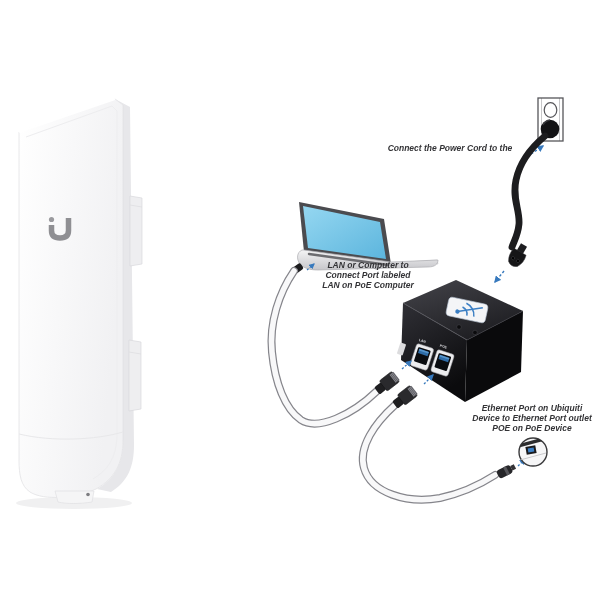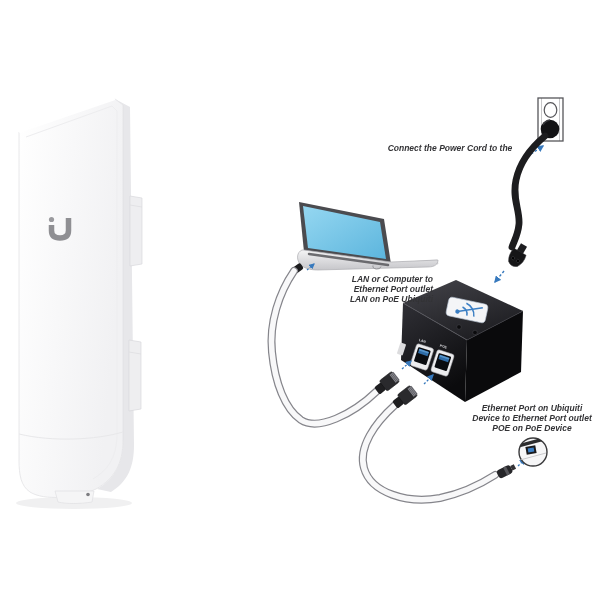--- a/index.html
+++ b/index.html
@@ -2,21 +2,21 @@
 <html><head>
 <meta charset="utf-8">
 <style>
   html,body{margin:0;padding:0;background:#ffffff;}
   body{width:600px;height:600px;font-family:"Liberation Sans",sans-serif;}
   .stage{position:relative;width:600px;height:600px;background:#ffffff;overflow:hidden;}
   svg{position:absolute;left:0;top:0;}
   .note{position:absolute;font-style:italic;font-weight:bold;font-size:8.5px;
         line-height:9.8px;color:#333336;text-align:center;white-space:nowrap;}
   #note-power{left:375px;top:144px;width:150px;}
-  #note-lan{left:303px;top:275px;width:130px;text-align:right;}
+  #note-lan{left:303px;top:261px;width:130px;}
   #note-poe{left:447px;top:404px;width:170px;}
 </style>
 </head>
 <body>
 
 <div class="stage">
 <svg width="600" height="600" viewBox="0 0 600 600">
   <defs>
     <linearGradient id="gDev" x1="0" y1="0" x2="1" y2="0.35">
       <stop offset="0" stop-color="#ffffff"></stop>
@@ -183,21 +183,21 @@
       <path d="M520,460 L546,453" stroke="#c9c9cc" stroke-width="1"></path>
     </g>
   </g>
 </svg>
 
 <div class="note" id="note-power">
   <div>Connect the Power Cord to the</div>
 </div>
 <div class="note" id="note-lan">
   <div>LAN or Computer to</div>
-  <div>Ethernet Port outlet</div>
-  <div>LAN on PoE Ubiquiti</div>
+  <div>Connect Port labeled</div>
+  <div>LAN on PoE Computer</div>
 </div>
 <div class="note" id="note-poe">
   <div>Ethernet Port on Ubiquiti</div>
   <div>Device to Ethernet Port outlet</div>
   <div>POE on PoE Device</div>
 </div>
 </div>
 
 </body></html>

